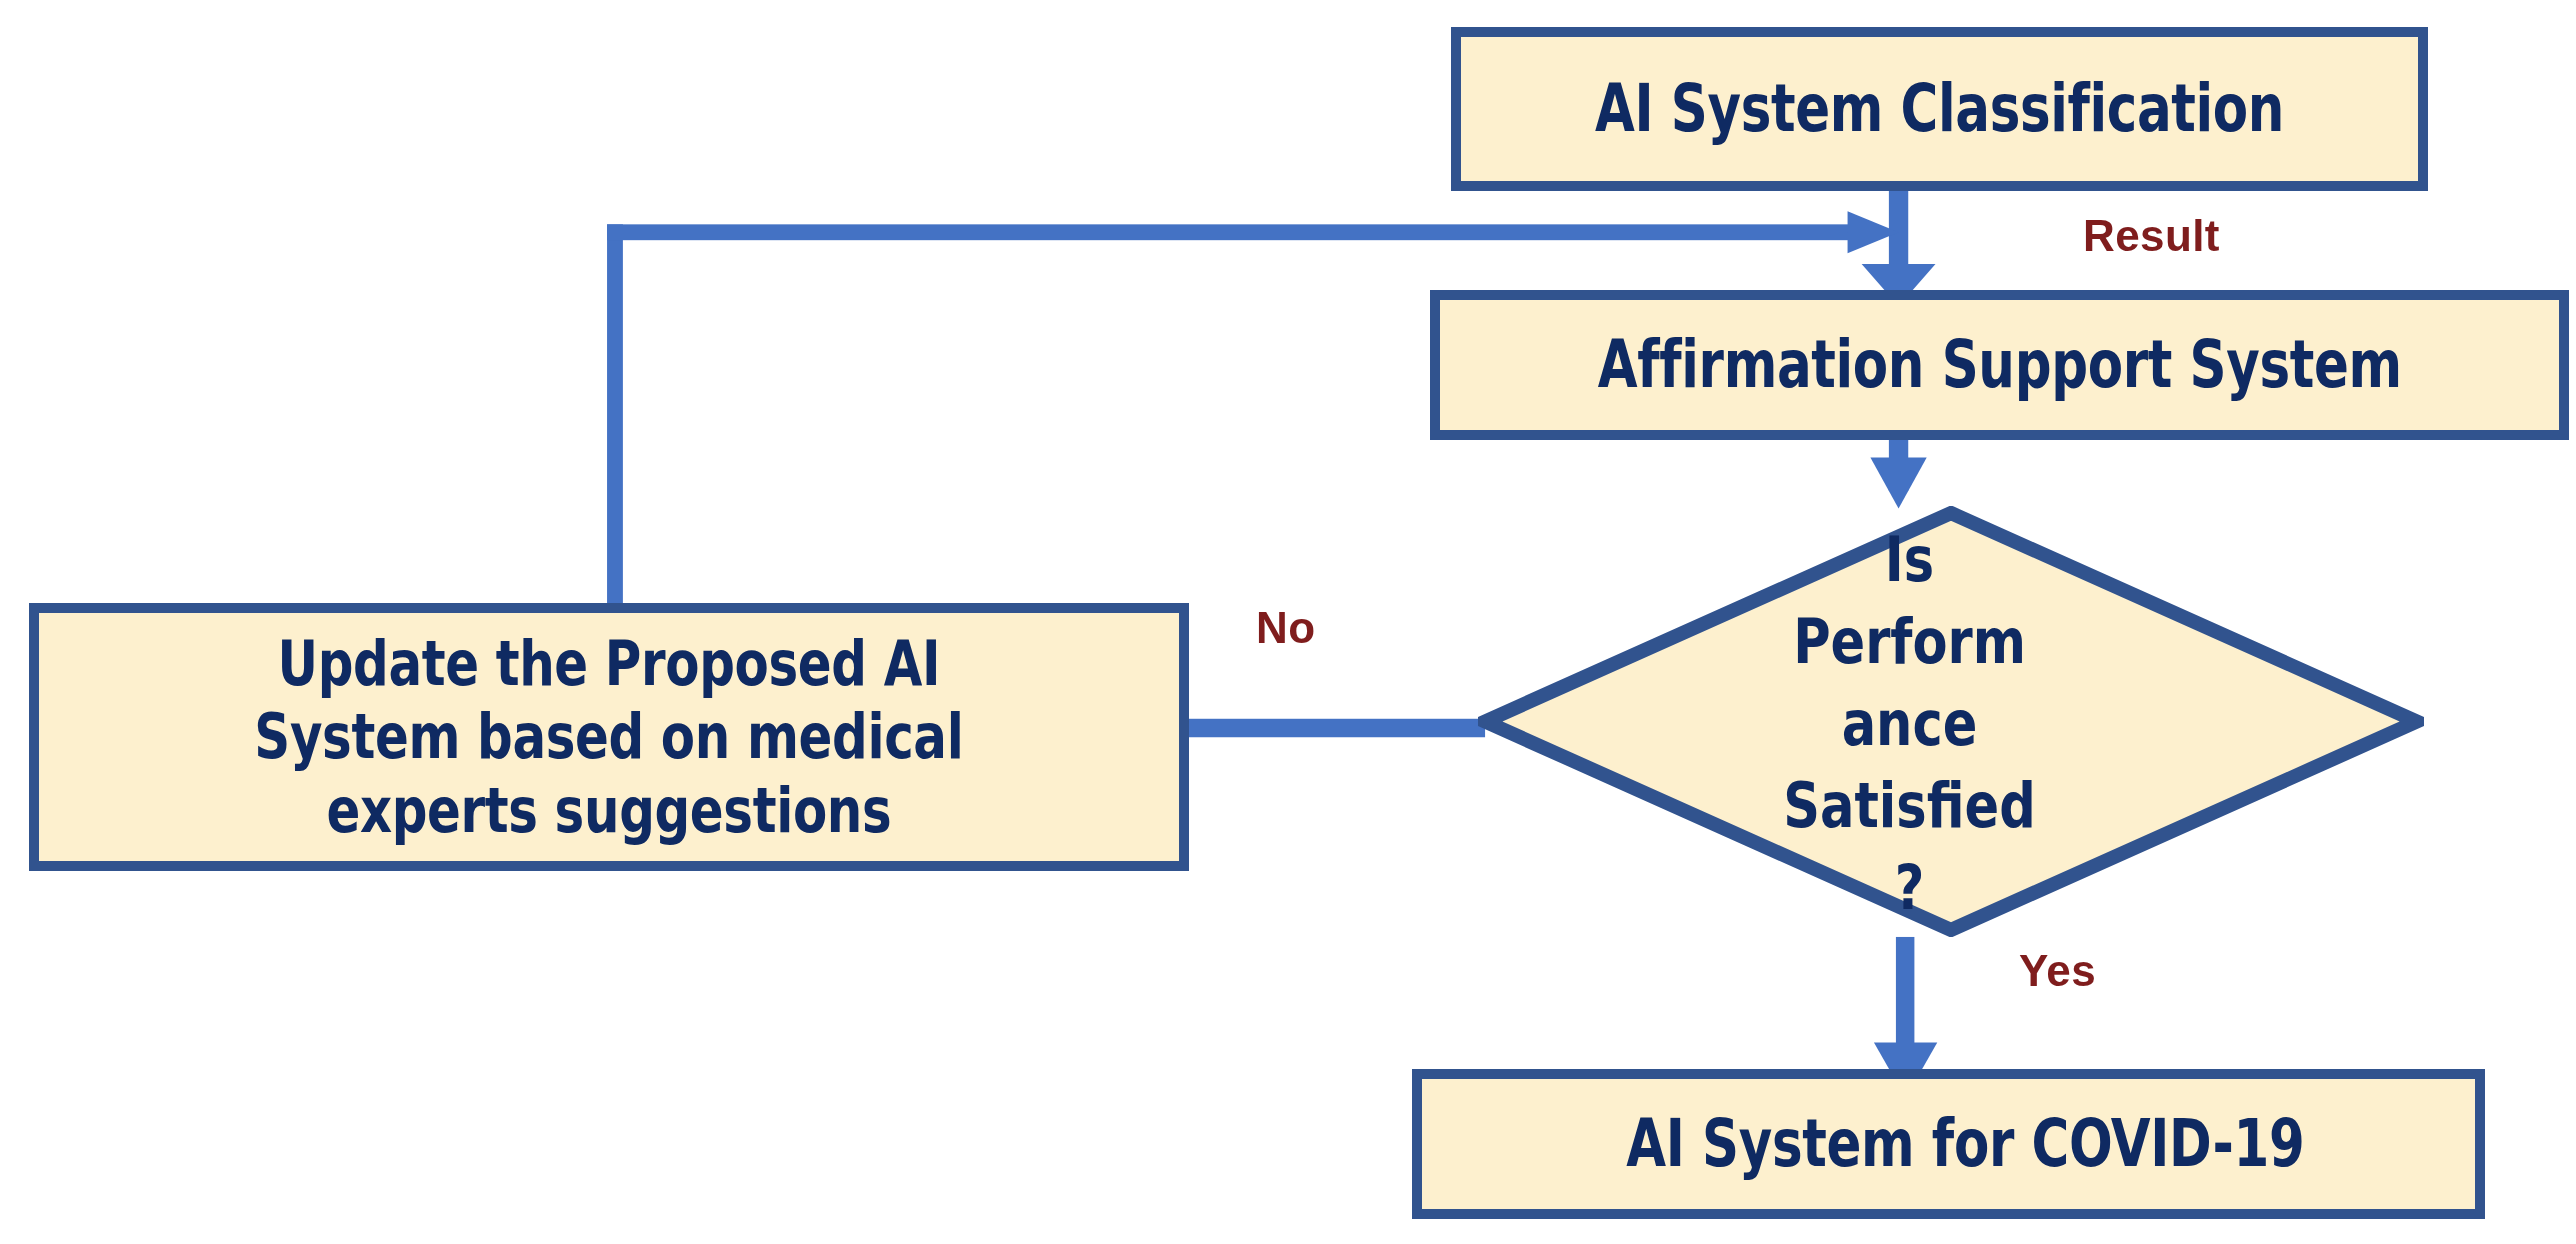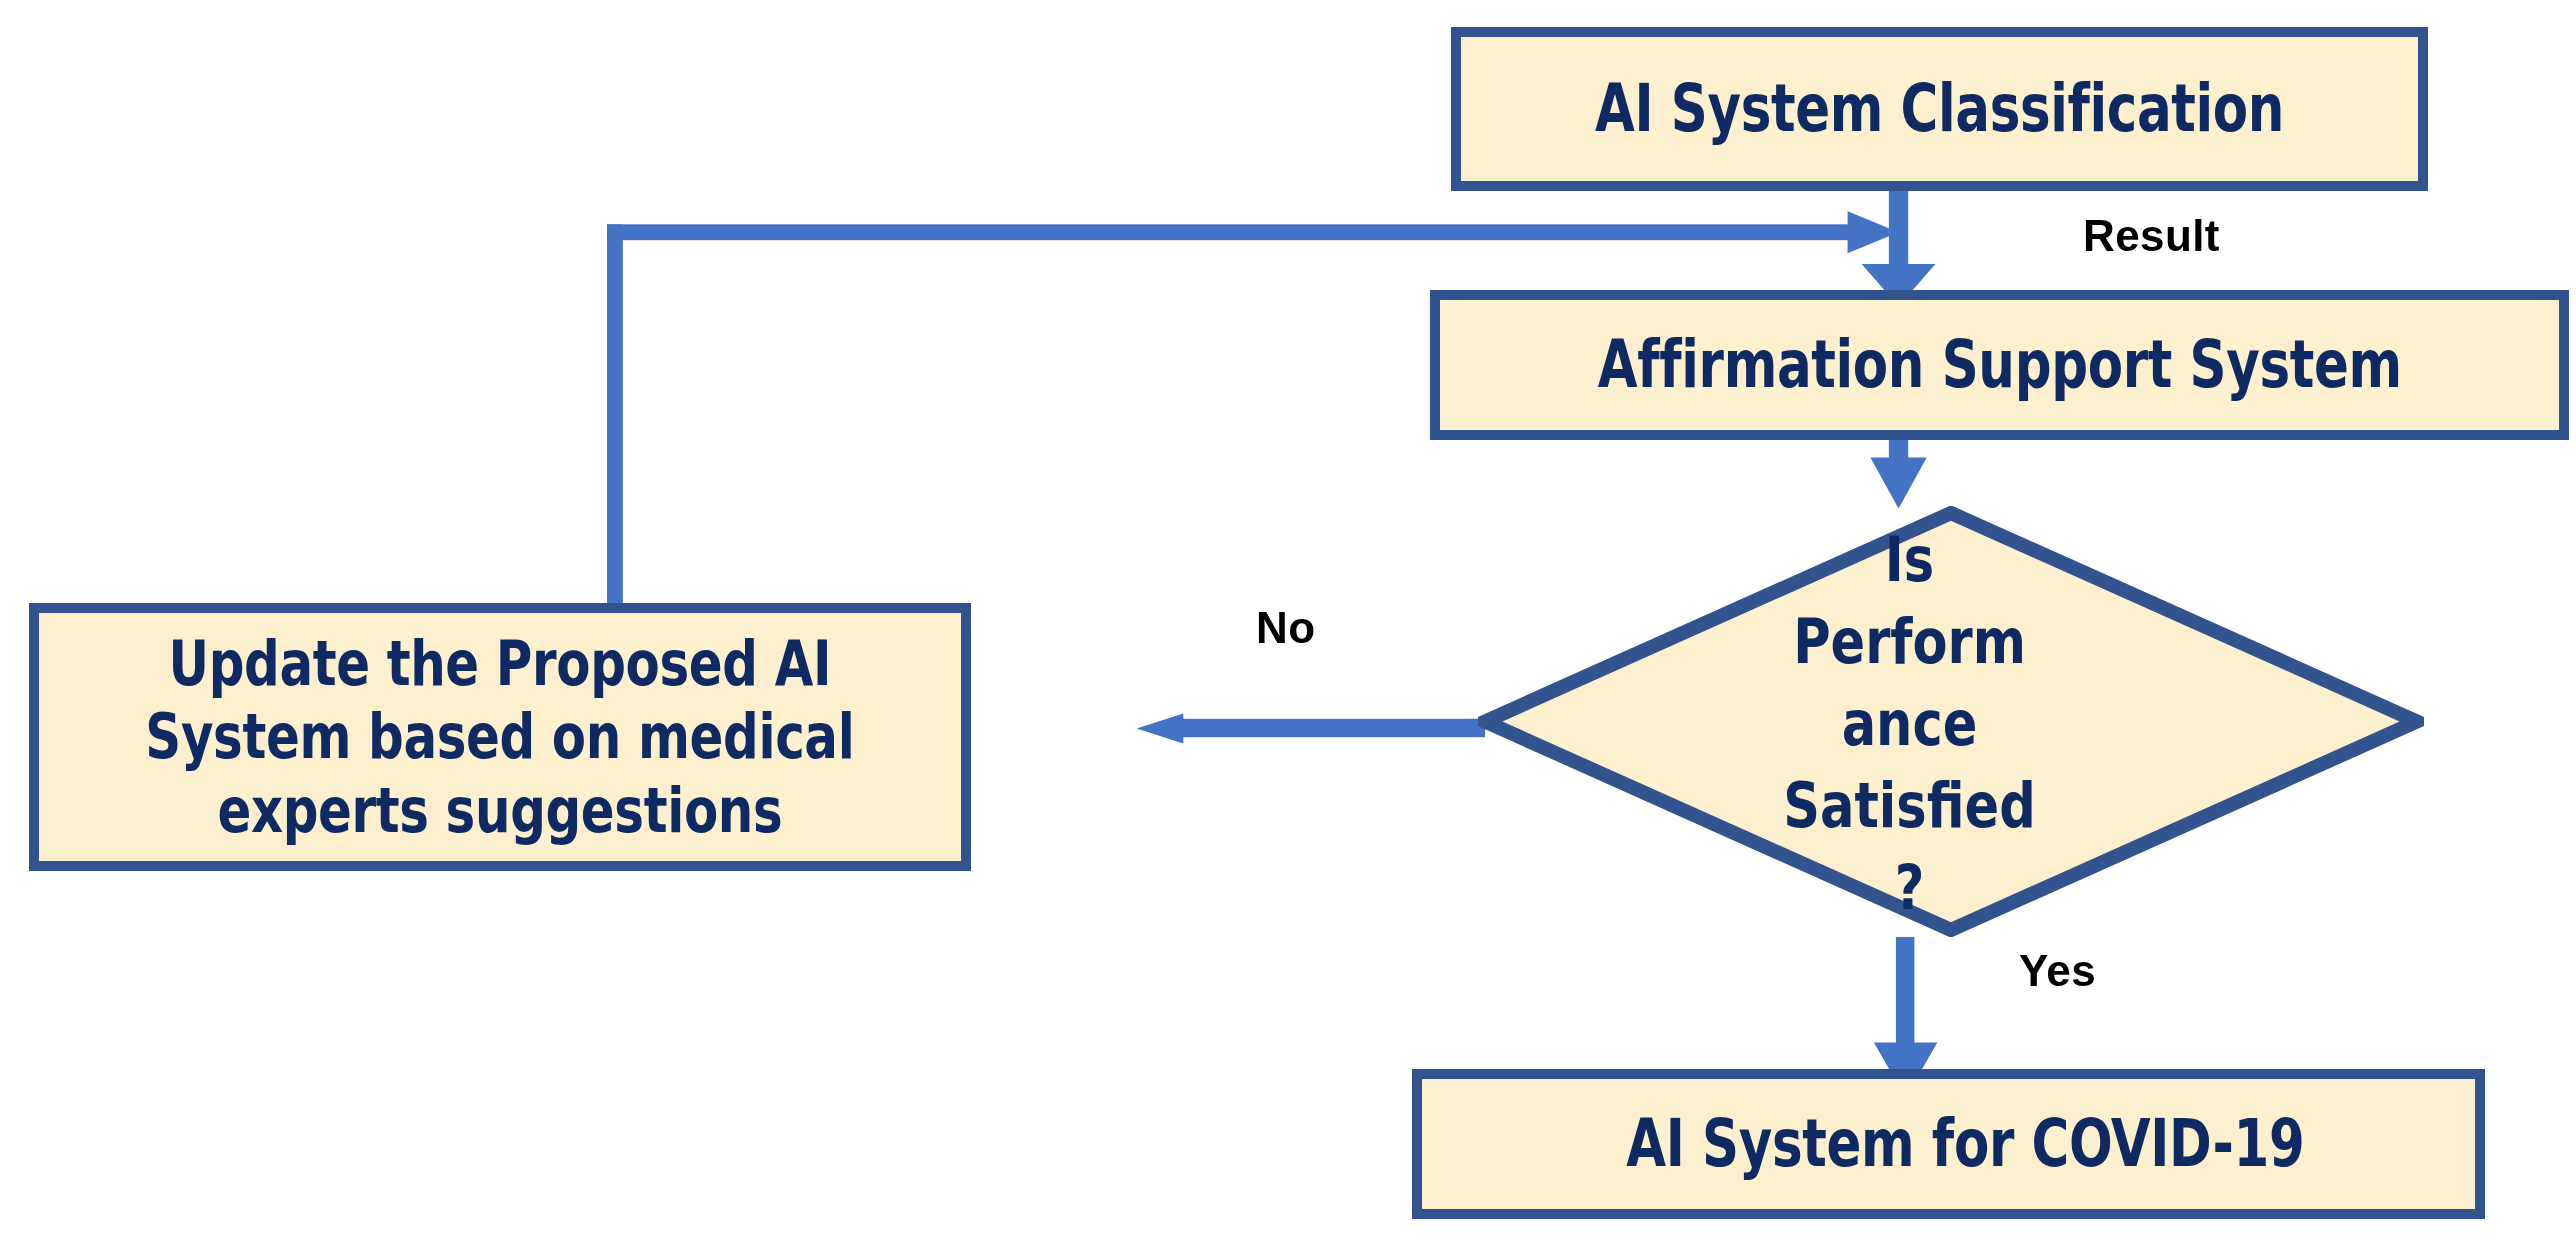--- a/index.html
+++ b/index.html
@@ -33,21 +33,21 @@
     font-family: "DejaVu Sans Condensed", "DejaVu Sans", sans-serif;
     font-stretch: condensed;
     line-height: 1.16;
     letter-spacing: -0.4px;
     white-space: pre-line;
     transform: scaleX(0.88);
   }
 
   #box-classification { left: 1451px; top: 27px;   width: 977px; height: 164px; }
   #box-affirmation    { left: 1430px; top: 290px;  width: 1139px; height: 150px; }
-  #box-update         { left: 29px;   top: 603px;  width: 942px; height: 268px; }
+  #box-update         { left: 29px;   top: 603px;  width: 1160px; height: 268px; }
   #box-output         { left: 1412px; top: 1069px; width: 1073px; height: 150px; padding-left: 34px; }
 
   #box-classification .node-label { font-size: 65px; }
   #box-affirmation    .node-label { font-size: 65px; }
   #box-update         .node-label { font-size: 63px; }
   #box-output         .node-label { font-size: 65px; }
 
   
   #decision-diamond {
     position: absolute;
@@ -69,21 +69,21 @@
     font-stretch: condensed;
     font-size: 63px;
     line-height: 1.30;
     white-space: pre-line;
     transform: scaleX(0.90);
   }
 
   
   .edge-label {
     position: absolute;
-    color: #000000;
+    color: #7f1d1d;
     font-weight: bold;
     font-family: "Liberation Sans", sans-serif;
     font-size: 44px;
     letter-spacing: 0.4px;
     white-space: nowrap;
   }
   #label-result { left: 2083px; top: 211px; }
   #label-no     { left: 1256px; top: 603px; }
   #label-yes    { left: 1996px; top: 946px; margin-left: 23px; }
 

